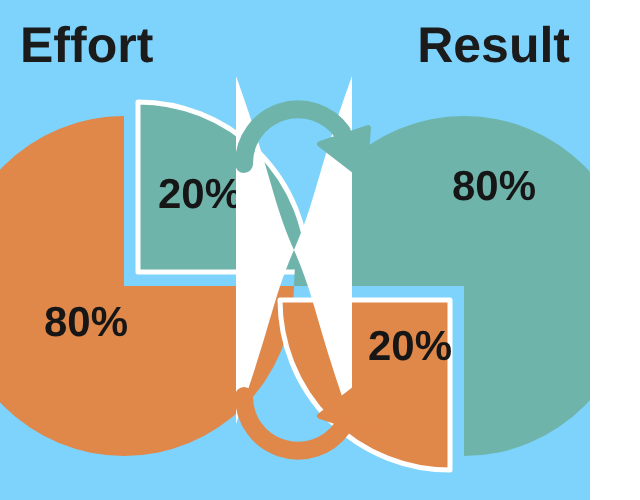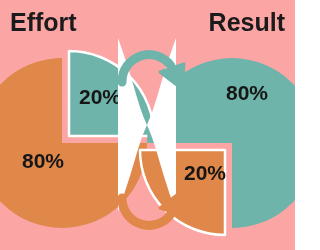--- a/index.html
+++ b/index.html
@@ -11,21 +11,21 @@
     width: 295px;
     height: 250px;
     background: #ffffff;
     font-family: "Liberation Sans", sans-serif;
     overflow: hidden;
   }
   #figure {
     position: relative;
     width: 295px;
     height: 250px;
-    background: #fca5a5;
+    background: #7dd3fc;
     overflow: hidden;
   }
   #figure svg {
     display: block;
   }
   .title-text {
     font-family: "Liberation Sans", sans-serif;
     font-weight: bold;
     font-size: 25px;
     fill: #1b1b1b;

